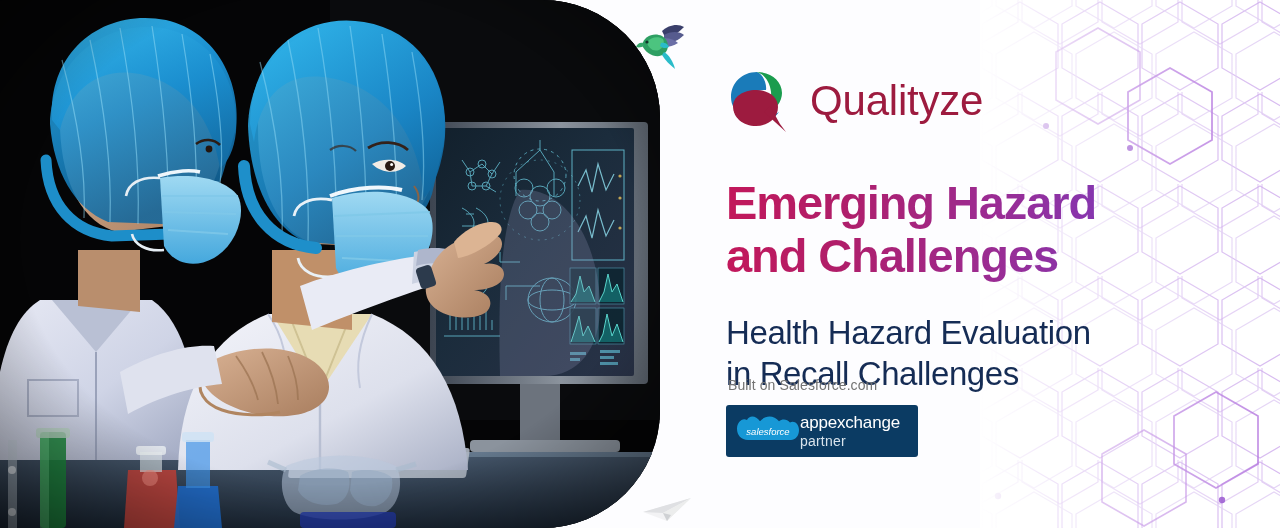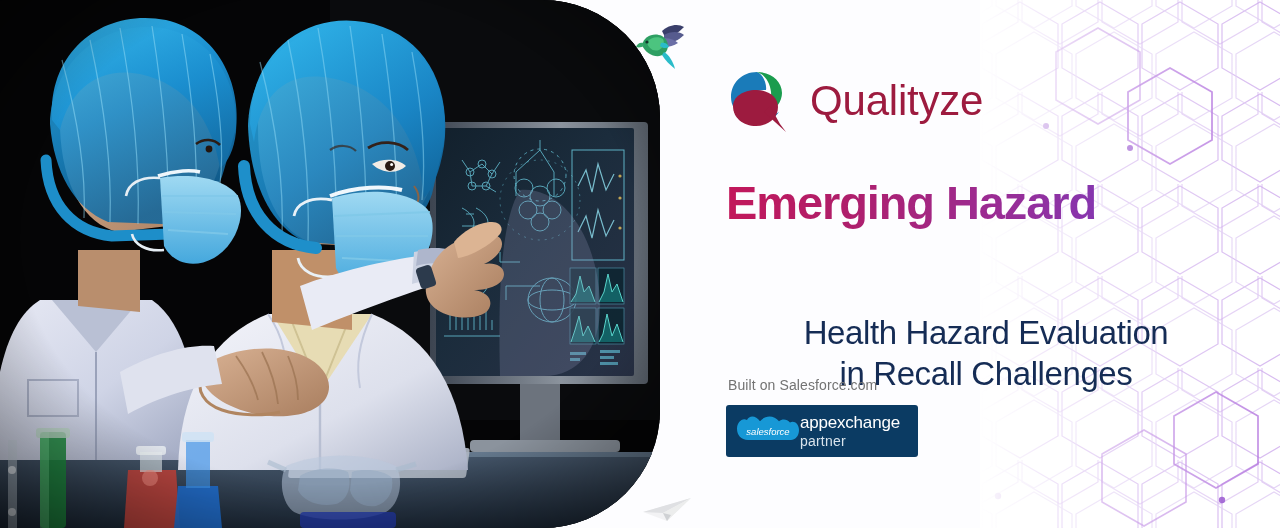--- a/index.html
+++ b/index.html
@@ -45,21 +45,20 @@
     background:linear-gradient(90deg,#c2185b 0%,#b01e6a 22%,#9a2c94 52%,#8238b4 75%,#7b3fb8 100%);
     -webkit-background-clip:text;background-clip:text;
     -webkit-text-fill-color:transparent;color:#9a2c94;
   }
   .headline .l2{display:block;}
 
   .subhead{
     position:absolute;top:286px;left:0;width:520px;
     font-size:33px;font-weight:400;line-height:1.22;letter-spacing:-0.4px;
     color:#152c55;
-    text-align:center;
   }
   .subhead .l2{display:block;}
 
   .builton{
     position:absolute;top:377px;left:2px;
     font-size:14px;font-weight:400;color:#737373;letter-spacing:0.1px;
   }
 
   .badge{
     position:absolute;top:405px;left:0;
@@ -412,20 +411,21 @@
           <path d="M8 40 C12 50 21 55 31 55 C40 55 48 51 53 44 C44 50 34 50 26 45 C20 41 16 35 16 30 C12 32 9 36 8 40 Z" fill="#1a7bb9"></path>
           <path d="M7 38 C7 50 17 58 30 58 C42 58 52 50 52 39 C52 29 42 22 30 22 C17 22 7 29 7 38 Z" fill="#9d1b3f"></path>
           <path d="M38 44 L60 64 L54 56 L44 38 Z" fill="#9d1b3f"></path>
         </svg>
       </span>
       <span class="logo-word">Qualityze</span>
     </div>
 
     <h1 class="headline">
       <span>Emerging Hazard</span>
+      <span class="l2">and Challenges</span>
     </h1>
 
     <h2 class="subhead">
       <span>Health Hazard Evaluation</span>
       <span class="l2">in Recall Challenges</span>
     </h2>
 
     <div class="builton">Built on Salesforce.com</div>
 
     <div class="badge">

